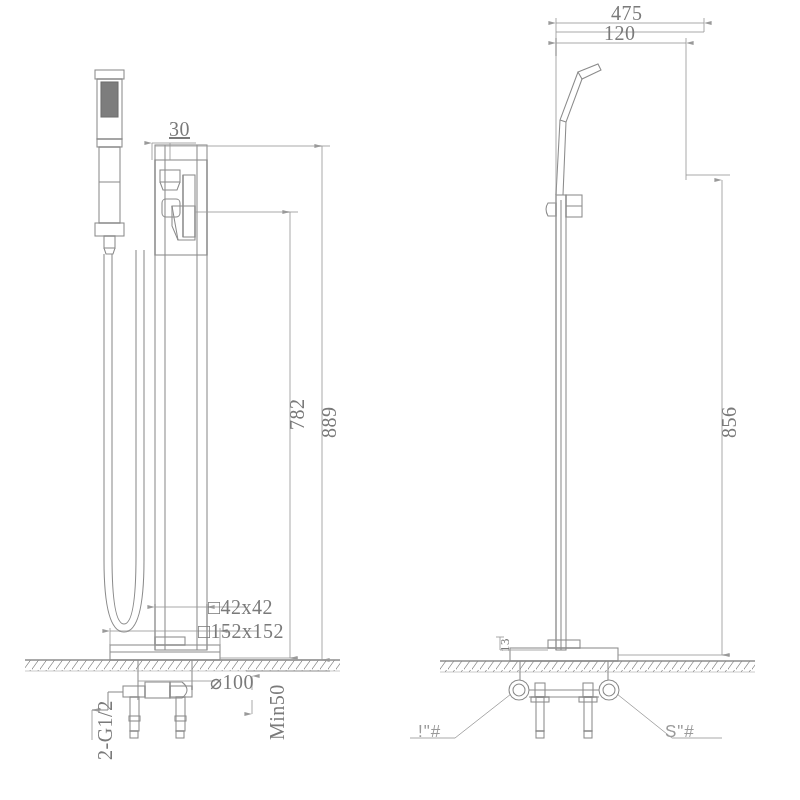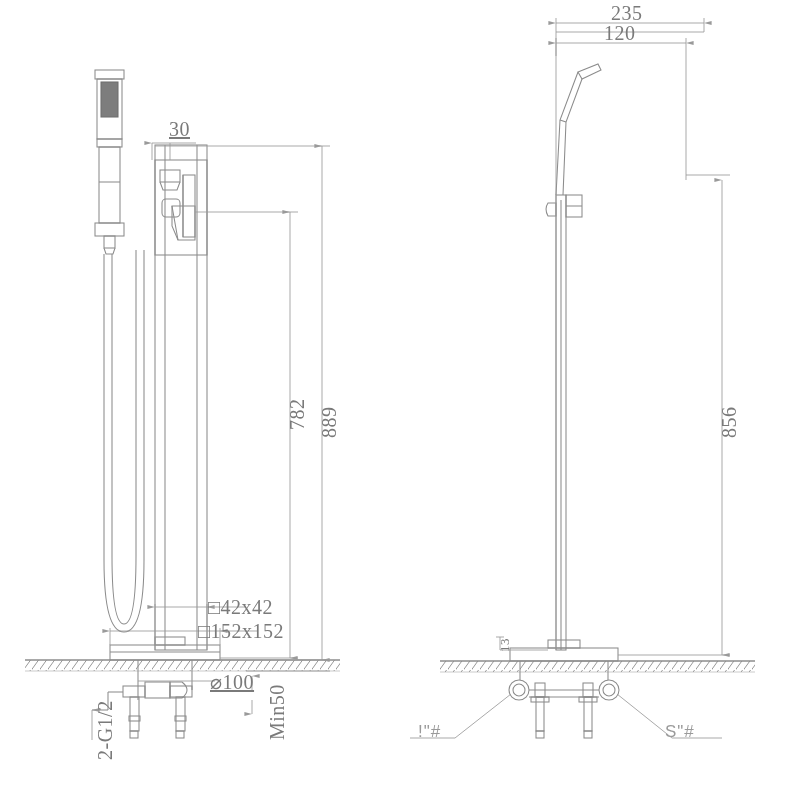--- a/index.html
+++ b/index.html
@@ -255,27 +255,27 @@
   <div class="dimtext" style="left:169px;top:118px;text-decoration:underline;">30</div>
 
   <div class="dimtext vert" style="left:286px;top:430px;">782</div>
 
   <div class="dimtext vert" style="left:318px;top:438px;">889</div>
 
   <div class="dimtext" style="left:181px;top:596px;padding-left:27px;">□42x42</div>
 
   <div class="dimtext" style="left:198px;top:620px;">□152x152</div>
 
-  <div class="dimtext" style="left:210px;top:670px;text-decoration:underline;">⌀100</div>
+  <div class="dimtext" style="left:210px;top:670px;">⌀100</div>
 
   <div class="dimtext vert" style="left:266px;top:740px;">Min50</div>
 
   <div class="dimtext vert" style="left:94px;top:760px;">2-G1/2</div>
 
-  <div class="dimtext" style="left:611px;top:2px;">235</div>
+  <div class="dimtext" style="left:611px;top:2px;">475</div>
 
   <div class="dimtext" style="left:604px;top:22px;">120</div>
 
   <div class="dimtext vert" style="left:718px;top:438px;">856</div>
 
   <div class="dimtext vert small" style="left:497px;top:652px;">13</div>
 
   <div class="dimtext garble" style="left:418px;top:722px;">!"#</div>
 
   <div class="dimtext garble" style="left:665px;top:722px;">S"#</div>

